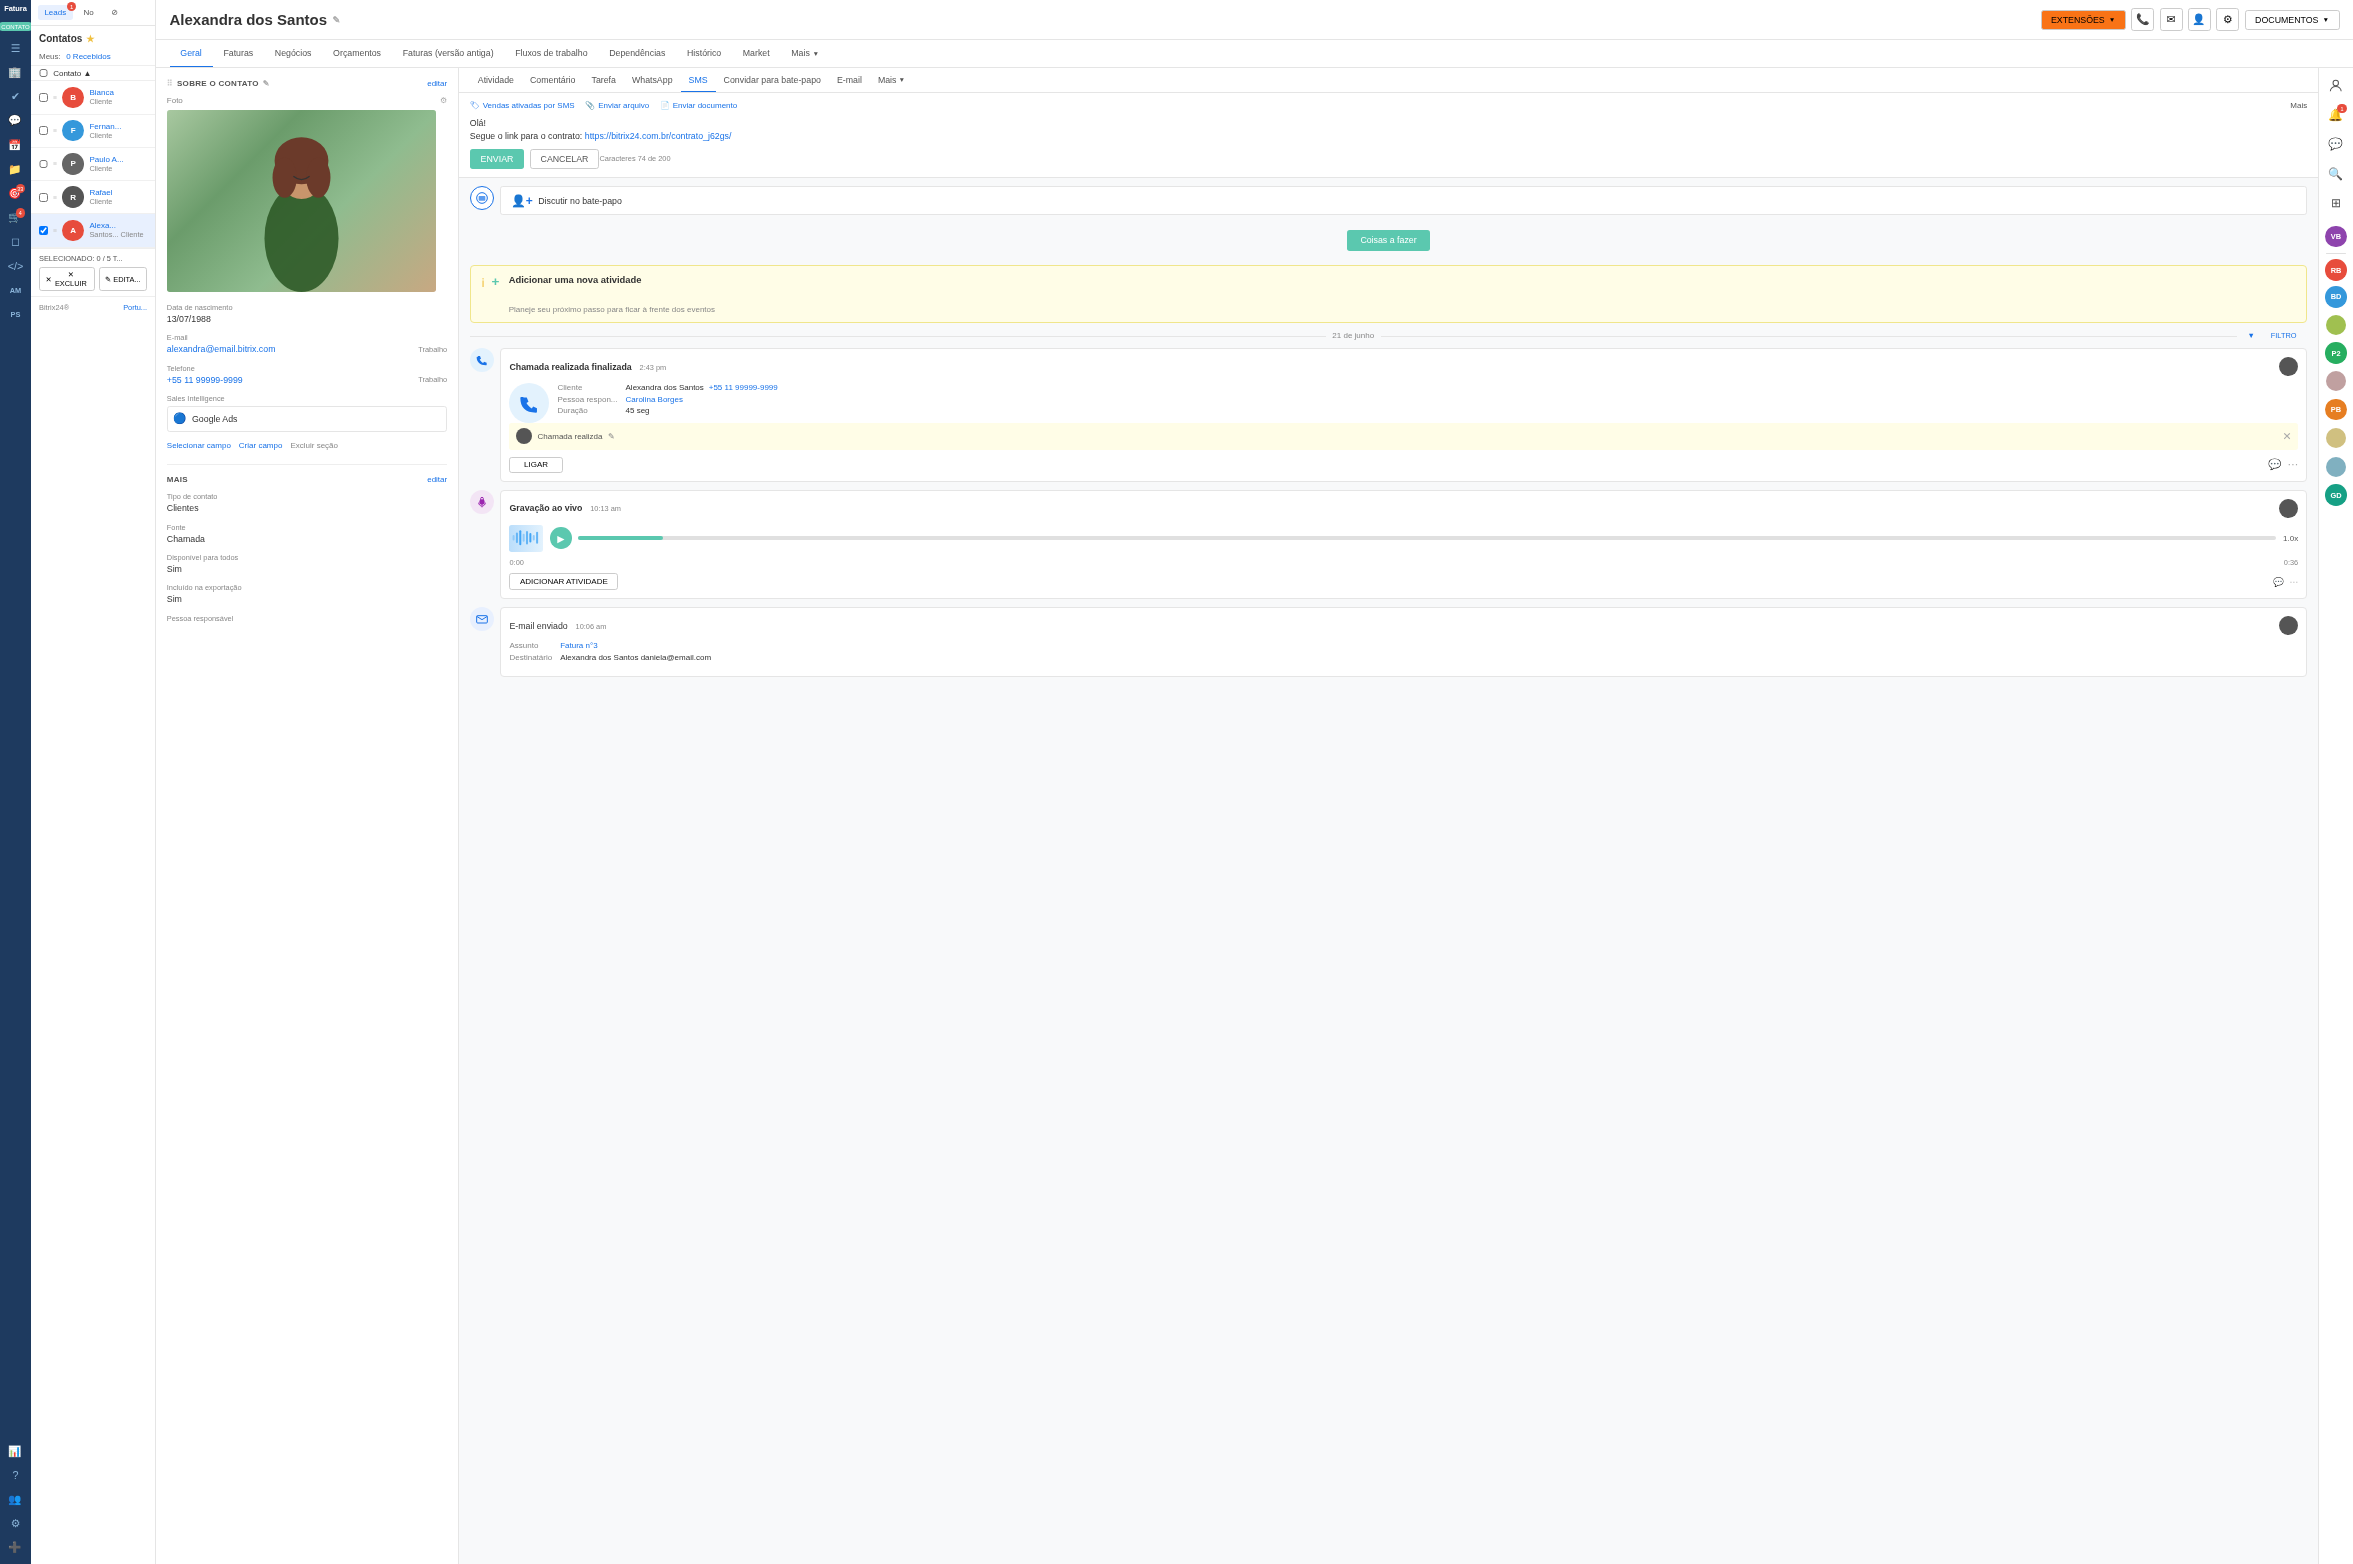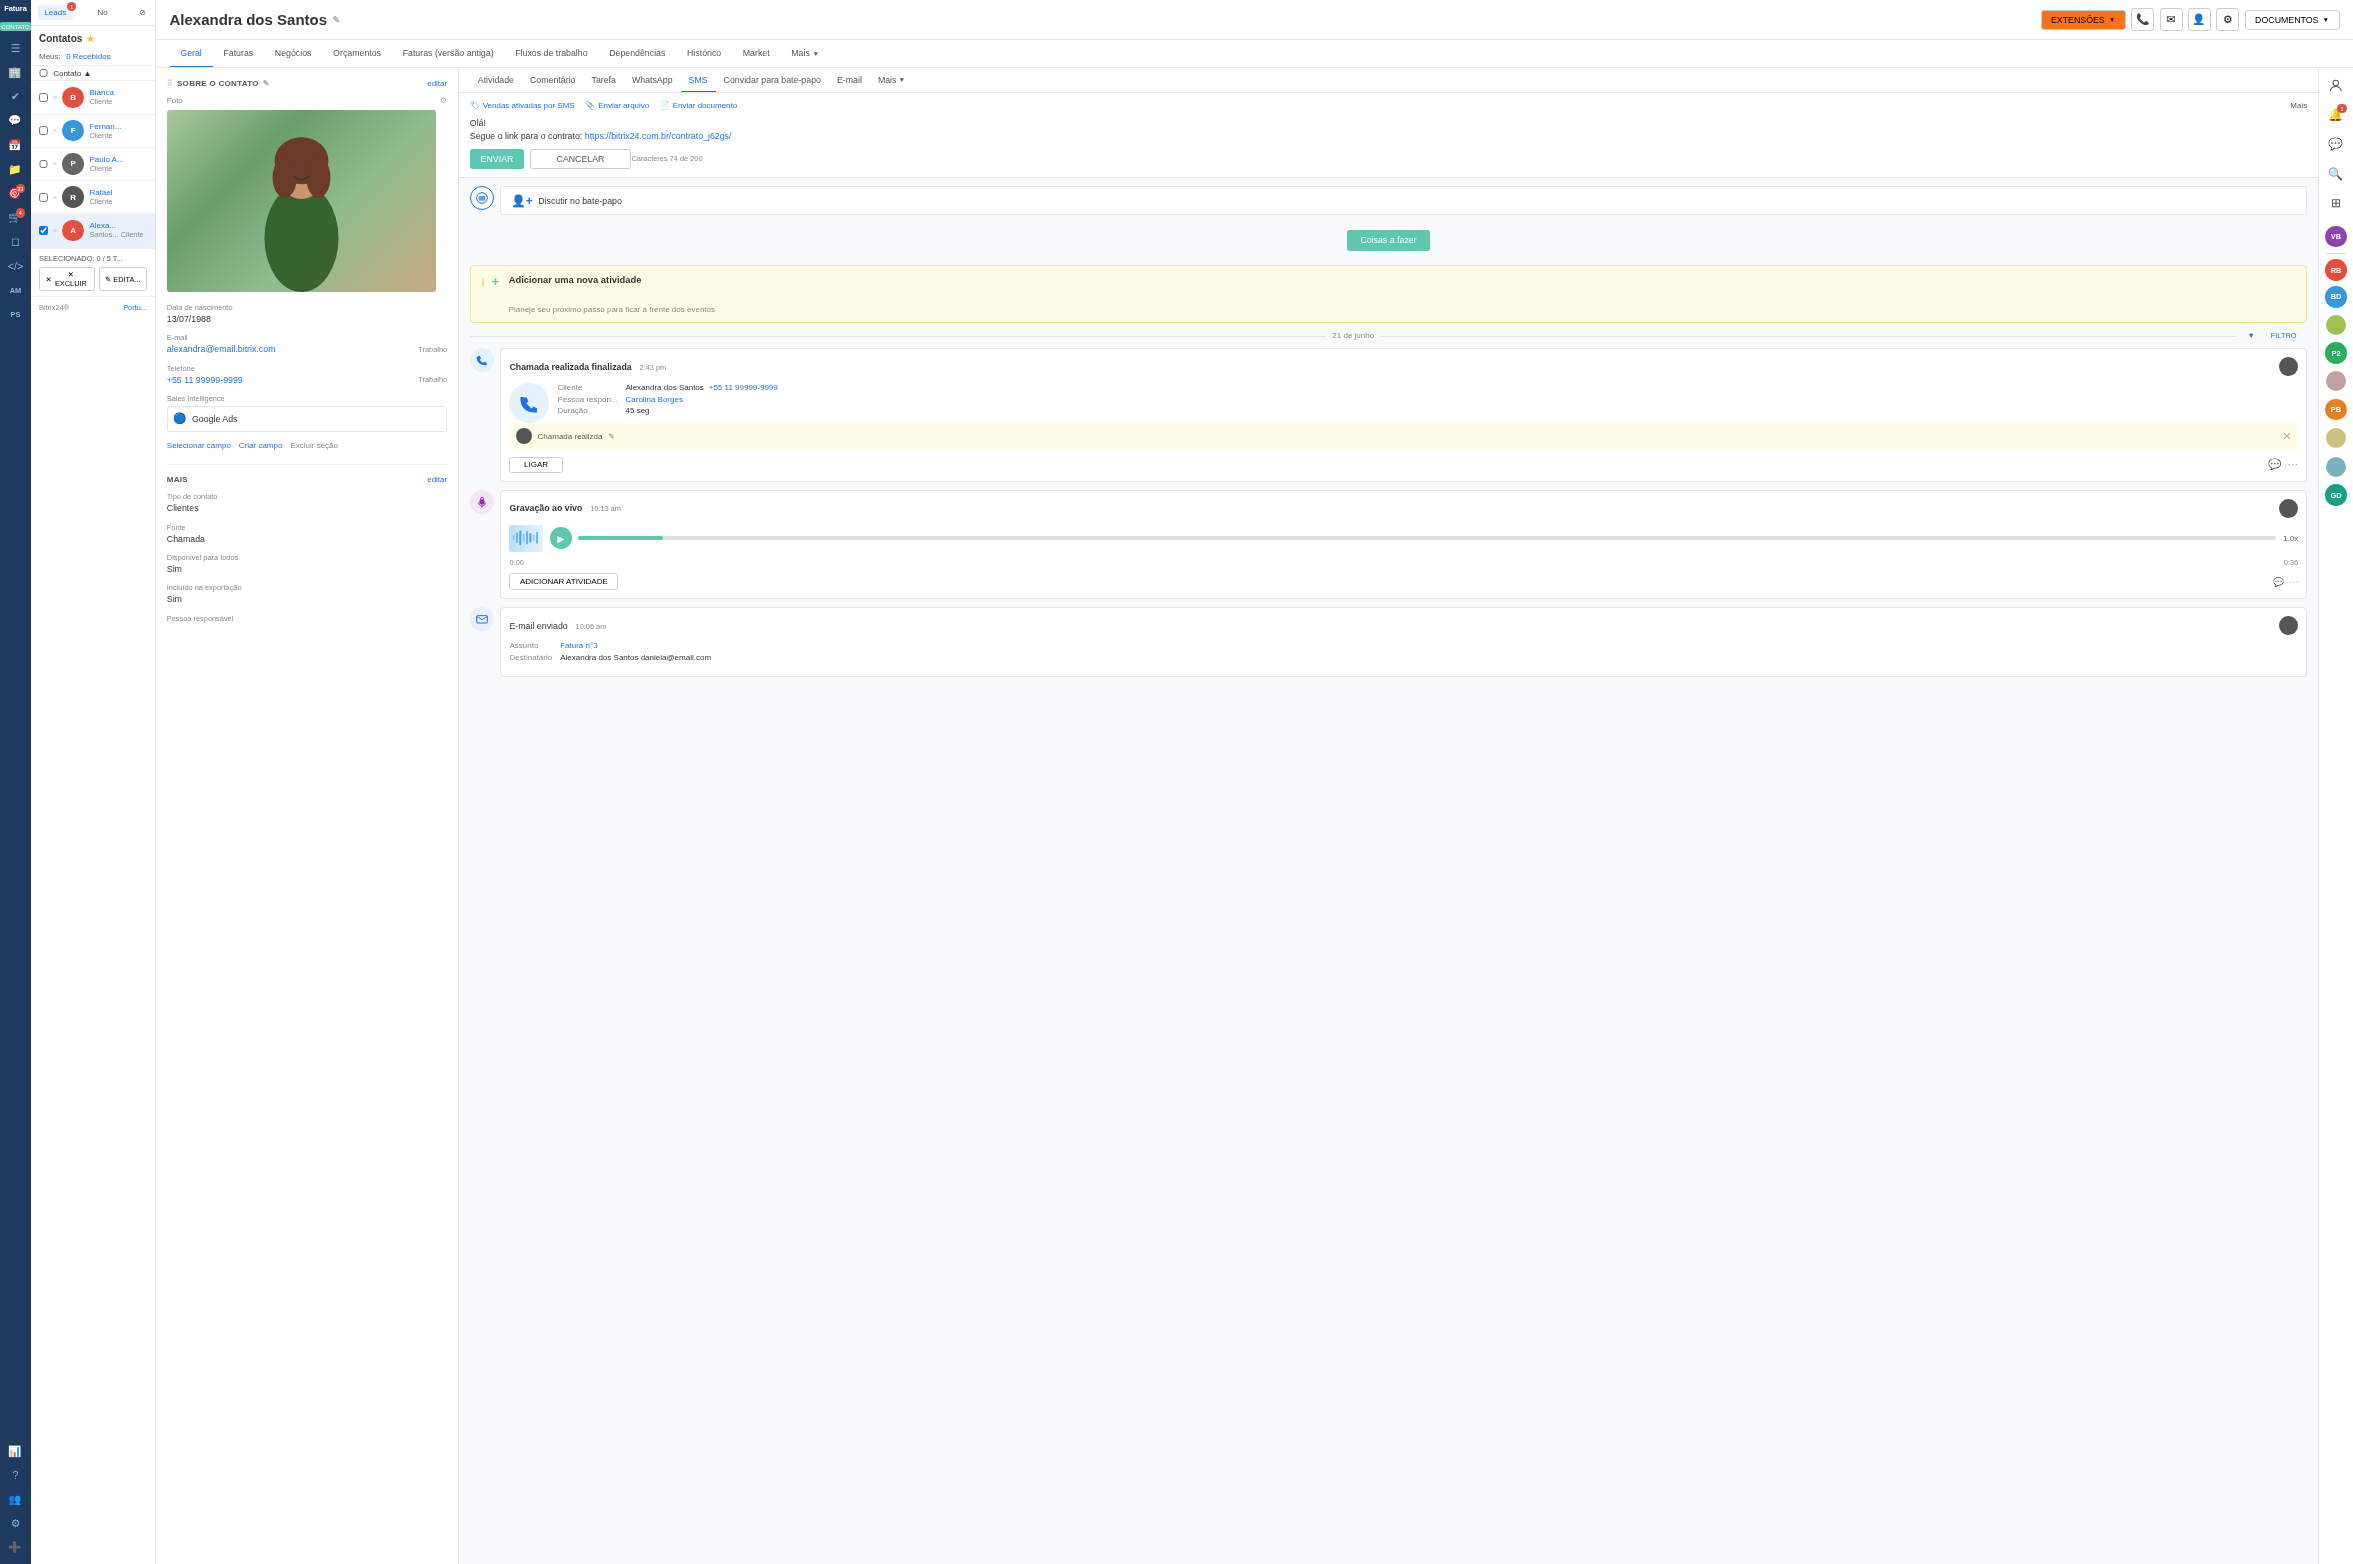--- a/index.html
+++ b/index.html
@@ -9,21 +9,21 @@
     .icon-bar { width: 31px; background: #1e3a5f; display: flex; flex-direction: column; align-items: center; padding: 5.4px 0; gap: 2.7px; flex-shrink: 0; }
     .icon-bar .logo { color: white; font-weight: bold; font-size: 7.4px; margin-bottom: 5.4px; text-align: center; line-height: 1.2; }
     .icon-bar .contato-badge { background: #5bc8af; color: white; font-size: 6px; padding: 1.3px 3.4px; border-radius: 6.7px; margin-bottom: 4px; }
     .icon-bar-icon { color: #8ab3d8; width: 21.5px; height: 21.5px; display: flex; align-items: center; justify-content: center; border-radius: 4px; cursor: pointer; font-size: 10.8px; position: relative; }
     .icon-bar-icon .badge { position: absolute; top: 1.3px; right: 1.3px; background: #e74c3c; color: white; font-size: 5.4px; width: 9.4px; height: 9.4px; border-radius: 50%; display: flex; align-items: center; justify-content: center; }
     .icon-bar .spacer { flex: 1; }
     .icon-bar .bottom-icons { display: flex; flex-direction: column; align-items: center; gap: 2.7px; }
 
     
     .left-sidebar { width: 125px; background: #fff; border-right: 0.7px solid #e5e5e5; display: flex; flex-direction: column; flex-shrink: 0; }
-    .left-sidebar-header { padding: 5.4px 6.7px; border-bottom: 0.7px solid #e5e5e5; display: flex; align-items: center; gap: 18px; }
+    .left-sidebar-header { padding: 5.4px 6.7px; border-bottom: 0.7px solid #e5e5e5; display: flex; align-items: center; gap: 4px; }
     .leads-tab { background: #e8f0fe; color: #1a73e8; padding: 2.7px 6.7px; border-radius: 2.7px; font-size: 8px; font-weight: 500; cursor: pointer; position: relative; }
     .leads-tab .badge { position: absolute; top: -3.4px; right: -3.4px; background: #e74c3c; color: white; font-size: 6px; width: 9.4px; height: 9.4px; border-radius: 50%; display: flex; align-items: center; justify-content: center; }
     .nav-tab { padding: 2.7px 6.7px; border-radius: 2.7px; font-size: 8px; cursor: pointer; color: #555; }
     .contacts-title { padding: 6.7px 8px 4px; display: flex; align-items: center; gap: 4px; font-size: 10px; font-weight: 600; color: #333; }
     .contacts-title .star { color: #f0c040; font-size: 9.4px; }
     .filter-bar { padding: 4px 8px; display: flex; align-items: center; gap: 5.4px; font-size: 8px; color: #666; border-bottom: 0.7px solid #eee; }
     .contact-list-header { padding: 2.7px 8px; display: flex; align-items: center; gap: 5.4px; border-bottom: 0.7px solid #eee; }
     .contact-list-header input[type=checkbox] { width: 8.8px; height: 8.8px; }
     .contact-sort { font-size: 8px; color: #333; font-weight: 500; cursor: pointer; }
     .contact-item { padding: 5.4px 8px; display: flex; align-items: center; gap: 5.4px; border-bottom: 0.7px solid #f0f0f0; cursor: pointer; }
@@ -88,21 +88,21 @@
     .activity-tab.active { color: #1a73e8; border-bottom: 1.3px solid #1a73e8; }
     .sms-compose { background: white; padding: 8px 10.8px; border-bottom: 0.7px solid #e5e5e5; }
     .sms-links { display: flex; align-items: center; gap: 10.8px; margin-bottom: 6.7px; font-size: 8px; color: #1a73e8; cursor: pointer; }
     .sms-links span { display: flex; align-items: center; gap: 2.7px; }
     .sms-links .mais-link { margin-left: auto; color: #555; }
     .sms-text { font-size: 8.8px; color: #333; margin-bottom: 5.4px; line-height: 1.5; }
     .sms-text .link { color: #1a73e8; }
     .sms-actions { display: flex; align-items: center; }
     .sms-buttons { display: flex; gap: 5.4px; }
     .btn-enviar { background: #5bc8af; color: white; border: none; padding: 4px 10.8px; border-radius: 2.7px; font-size: 8.8px; cursor: pointer; }
-    .btn-cancelar { background: white; color: #555; border: 0.7px solid #ccc; padding: 4px 26px; border-radius: 2.7px; font-size: 8.8px; cursor: pointer; }
+    .btn-cancelar { background: white; color: #555; border: 0.7px solid #ccc; padding: 4px 10px; border-radius: 2.7px; font-size: 8.8px; cursor: pointer; }
     .char-count { font-size: 7.4px; color: #888; }
 
     
     .activity-feed { padding: 8px 10.8px; flex: 1; }
     .discuss-bar { background: white; border: 0.7px solid #e5e5e5; border-radius: 2.7px; padding: 6.7px 9.4px; display: flex; align-items: center; gap: 5.4px; cursor: pointer; }
     .discuss-bar .plus-icon { color: #1a73e8; font-size: 12px; font-weight: bold; }
 
     .coisas-fazer-btn { background: #5bc8af; color: white; padding: 5.4px 13.5px; border-radius: 2.7px; font-size: 8.8px; font-weight: 500; cursor: pointer; display: inline-block; margin: 6.7px auto; text-align: center; }
 
     .add-activity { background: #fffde7; border: 0.7px solid #f0e68c; border-radius: 4px; padding: 8px 10.8px; display: flex; align-items: flex-start; gap: 6.7px; margin: 5.4px 0; }

